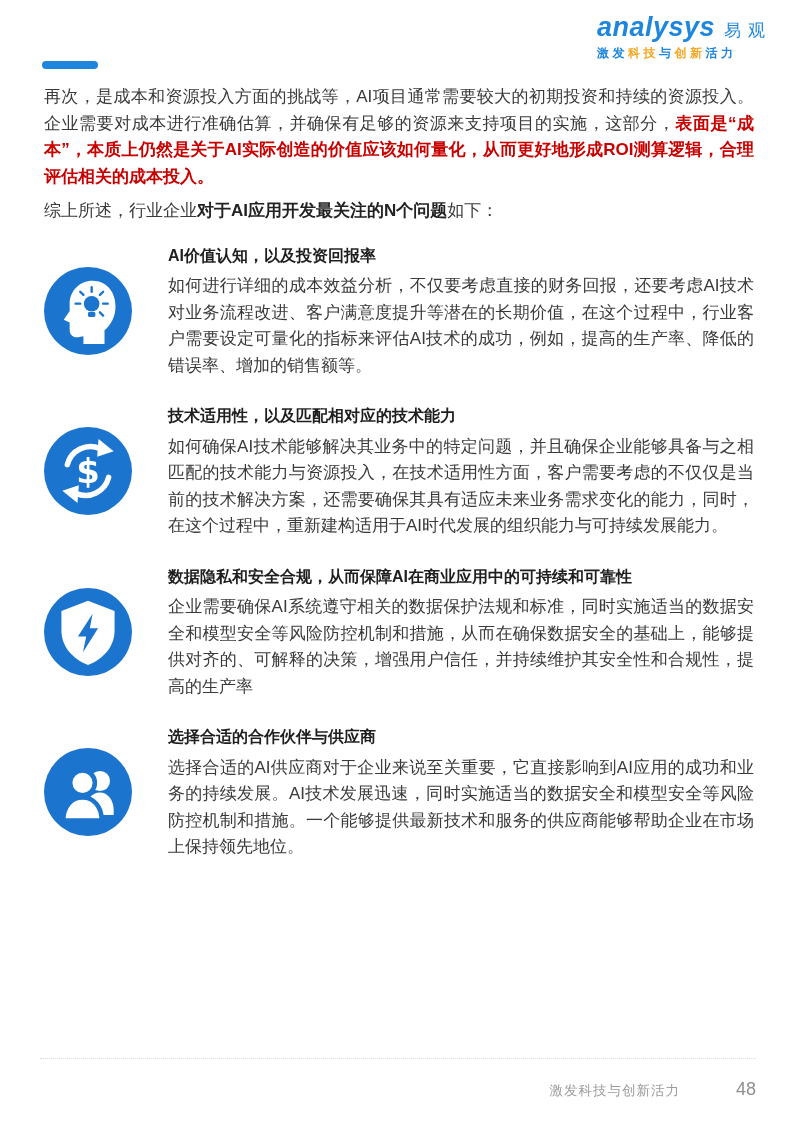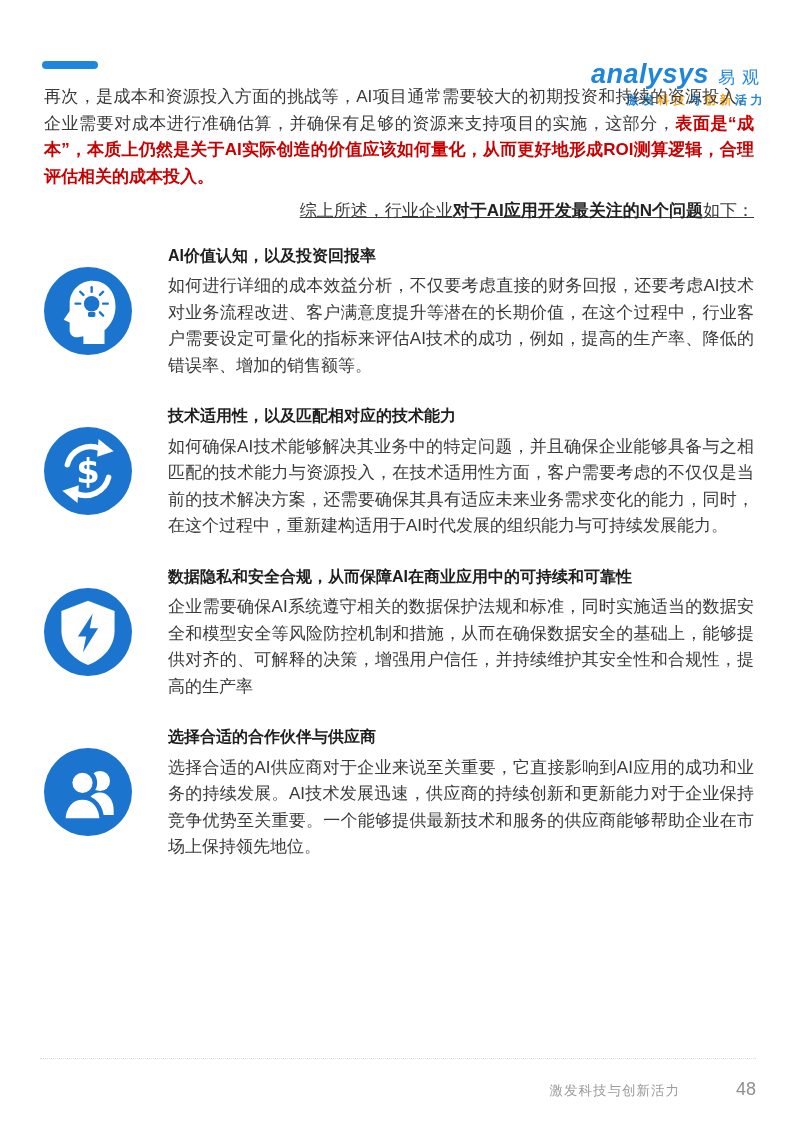--- a/index.html
+++ b/index.html
@@ -11,32 +11,32 @@
     --title-text:#1E1E1E;
     --footer-gray:#9C9C9C;
   }
   *{box-sizing:border-box;margin:0;padding:0;}
   html,body{background:#fff;}
   body{font-family:"Liberation Sans","DejaVu Sans",sans-serif;}
   .page{position:relative;width:794px;height:1123px;background:#ffffff;overflow:hidden;}
 
   
   .accent-dash{position:absolute;top:61px;left:42px;width:56px;height:8px;border-radius:4px;background:var(--accent-blue);}
-  .logo{position:absolute;top:12px;right:28px;text-align:right;margin-top:47px;}
+  .logo{position:absolute;top:12px;right:22px;}
   .logo-row{display:flex;align-items:baseline;justify-content:flex-end;color:var(--accent-blue);}
   .logo-en{font-size:27px;font-weight:bold;font-style:italic;letter-spacing:0.5px;}
   .logo-cn{font-size:17px;font-weight:400;letter-spacing:7px;margin-left:9px;}
   .logo-tagline{margin-top:2px;font-size:12px;font-weight:bold;letter-spacing:3.5px;white-space:nowrap;}
   .tg-blue{color:var(--accent-blue);}
   .tg-orange{color:var(--tagline-orange);}
 
   
   .content{position:absolute;top:84px;left:44px;width:710px;color:var(--body-text);font-size:17px;line-height:26.5px;}
   .para{text-align:justify;margin-bottom:8px;}
-  .para.summary{margin-bottom:18px;text-align:right;text-decoration:underline;}
+  .para.summary{margin-bottom:18px;text-align:left;}
   .para strong{color:#222;}
   .red{color:var(--highlight-red);font-weight:bold;}
 
   .item{display:flex;align-items:center;margin-bottom:24px;}
   .item-icon{flex:none;width:88px;height:88px;margin-right:36px;}
   .item-icon svg{display:block;width:88px;height:88px;}
   .item-text{flex:1;min-width:0;}
   .item-title{font-size:16px;font-weight:bold;color:var(--title-text);margin-bottom:4px;}
   .item-body{text-align:justify;}
 
@@ -130,21 +130,21 @@
         <svg viewBox="0 0 96 96" xmlns="http://www.w3.org/2000/svg">
           <circle cx="48" cy="48" r="48" fill="var(--icon-blue)"></circle>
           <circle cx="61" cy="36" r="11" fill="#ffffff"></circle>
           <path d="M46,73 L46,68 C46,56 52.5,48.5 61,48.5 C69.5,48.5 76,56.5 76,68 L76,73 Z" fill="#ffffff"></path>
           <circle cx="42" cy="38" r="13.5" fill="#ffffff" stroke="var(--icon-blue)" stroke-width="5"></circle>
           <path d="M21,79 C21,63.5 30,54 42,54 C54,54 63,63.5 63,79 Z" fill="#ffffff" stroke="var(--icon-blue)" stroke-width="5"></path>
         </svg>
       </div>
       <div class="item-text">
         <div class="item-title">选择合适的合作伙伴与供应商</div>
-        <div class="item-body">选择合适的AI供应商对于企业来说至关重要，它直接影响到AI应用的成功和业务的持续发展。AI技术发展迅速，供应商的持续创新和更新能力对于企业保持竞争优势至关重要。一个能够提供最新技术和服务的供应商能够帮助企业在市场上保持领先地位。</div>
+        <div class="item-body">选择合适的AI供应商对于企业来说至关重要，它直接影响到AI应用的成功和业务的持续发展。AI技术发展迅速，同时实施适当的数据安全和模型安全等风险防控机制和措施。一个能够提供最新技术和服务的供应商能够帮助企业在市场上保持领先地位。</div>
       </div>
     </div>
 
   </div>
 
   <div class="footer">
     <span class="footer-tagline">激发科技与创新活力</span>
     <span class="page-number">48</span>
   </div>
 

